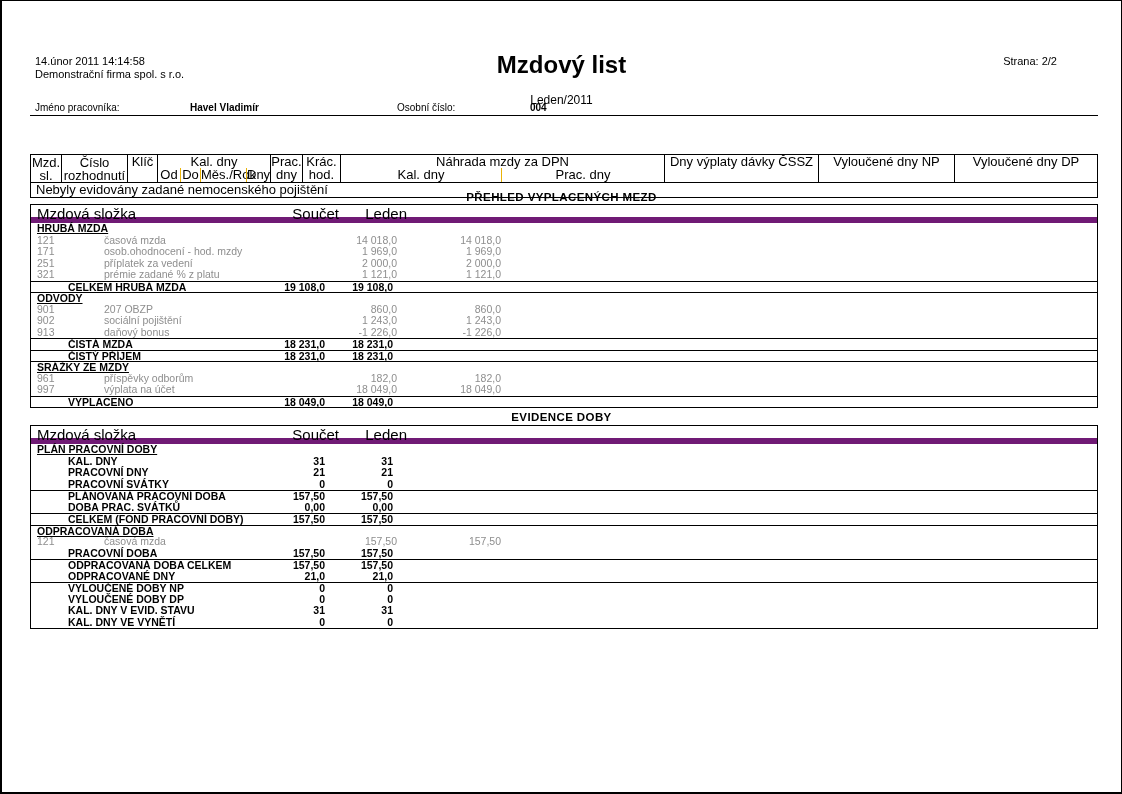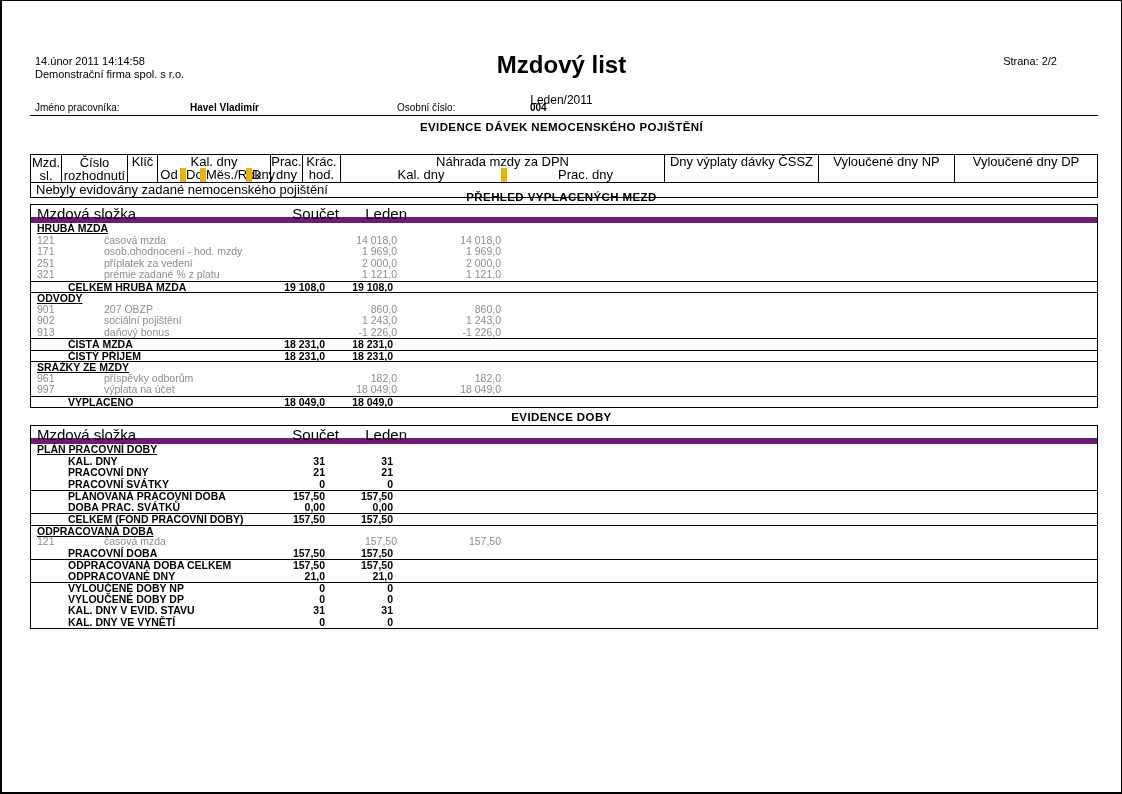--- a/index.html
+++ b/index.html
@@ -28,21 +28,21 @@
 
   
   .t1 { left:28px; top:137px; width:1068px; border:1px solid #000; font-size:13px; }
   .t1-header { display:flex; height:28px; border-bottom:1px solid #000; }
   .t1-header > div { border-left:1px solid #000; text-align:center; line-height:13px; white-space:nowrap; }
   .t1-header > div:first-child { border-left:none; }
   .c-center2 { display:flex; flex-direction:column; justify-content:center; }
   .grp { display:flex; flex-direction:column; }
   .grp-top { height:13px; }
   .grp-sub { flex:1; display:flex; }
-  .grp-sub span { border-left:6px solid #eab308; flex:0 0 auto; text-align:center; line-height:14px; overflow:visible; }
+  .grp-sub span { border-left:1px solid #eab308; flex:0 0 auto; text-align:center; line-height:14px; overflow:visible; }
   .grp-sub span:first-child { border-left:none; }
   .w-mzd {flex:0 0 30px;} .w-cislo {flex:0 0 66px;} .w-klic {flex:0 0 30px;}
   .w-kal {flex:0 0 112px;} .w-prac {flex:0 0 32px;} .w-krac {flex:0 0 38px;}
   .w-nahr {flex:0 0 324px;} .w-cssz {flex:0 0 154px;} .w-np {flex:0 0 136px;} .w-dp {flex:1;}
   .s-od{width:22px;} .s-do{width:20px;} .s-mesrok{width:46px;} .s-dny{width:24px;}
   .s-kal{width:160px;} .s-prc{width:163px;}
   .t1-msg { height:14px; line-height:14px; padding-left:5px; }
 
   
   .ptable { left:28px; width:1068px; border:1px solid #000; font-size:10.5px; }
@@ -70,21 +70,20 @@
   <div class="abs period">Leden/2011</div>
   <div class="abs small page-num">Strana: 2/2</div>
 
   <div class="abs worker-row">
     <span class="w-label1">Jméno pracovníka:</span>
     <span class="w-name">Havel Vladimír</span>
     <span class="w-label2">Osobní číslo:</span>
     <span class="w-num">004</span>
   </div>
 
-  <div class="abs section-title st1">EVIDENCE DÁVEK NEMOCENSKÉHO POJIŠTĚNÍ</div>
 
   <div class="abs t1">
     <div class="t1-header">
       <div class="w-mzd c-center2">
         <span>Mzd.</span>
         <span>sl.</span>
       </div>
       <div class="w-cislo c-center2">
         <span>Číslo</span>
         <span>rozhodnutí</span>

